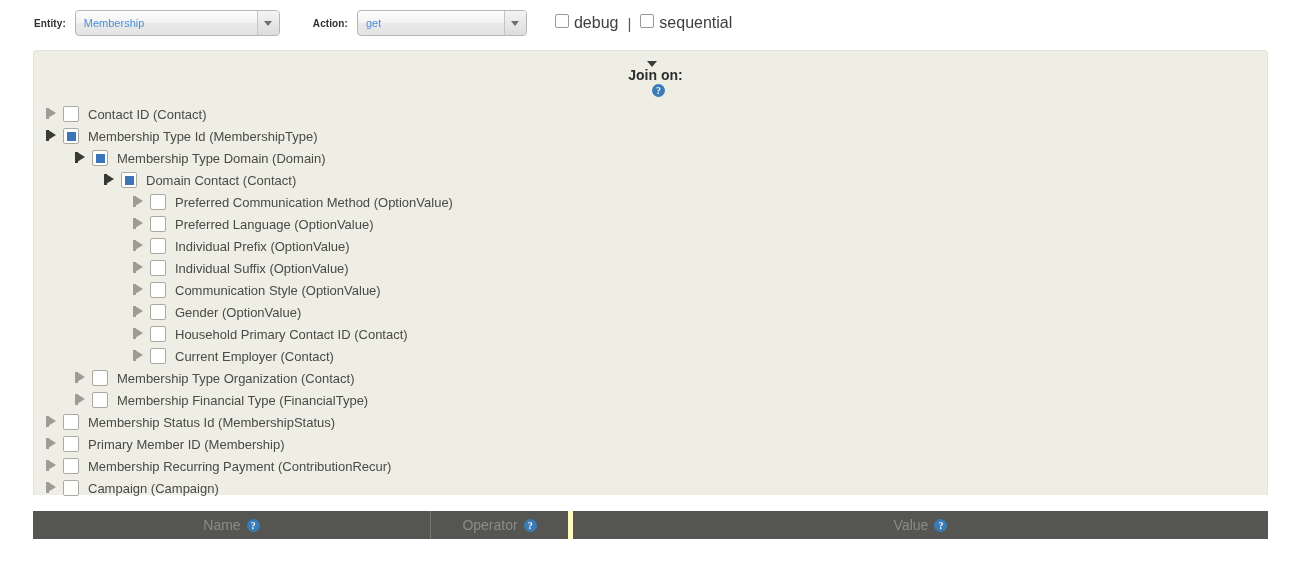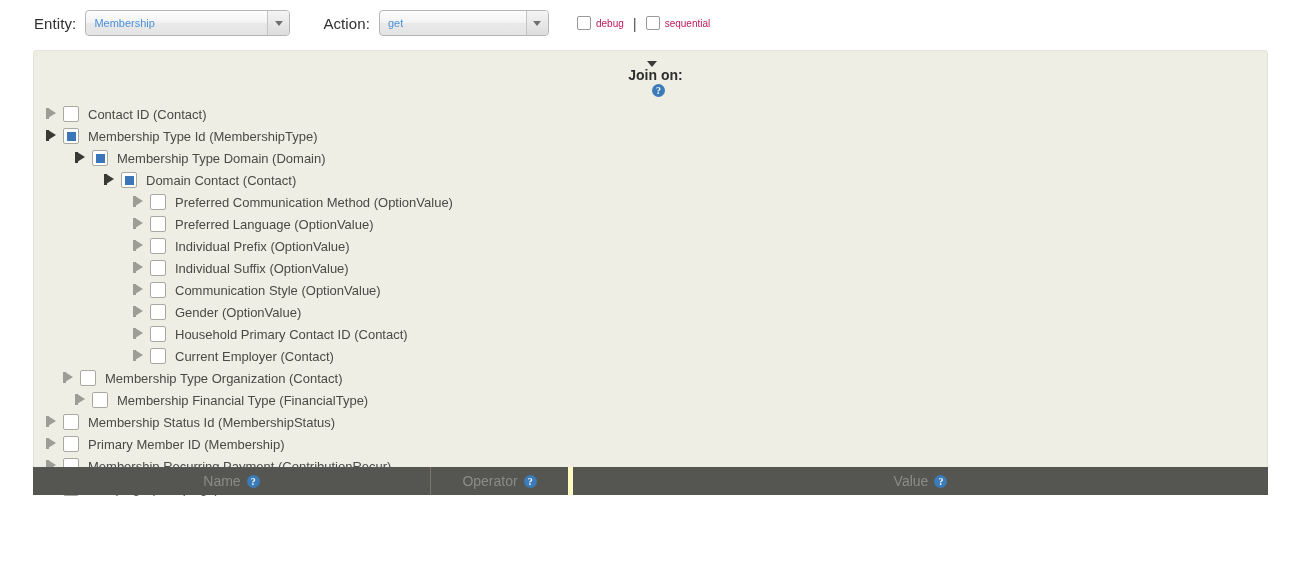--- a/index.html
+++ b/index.html
@@ -18,22 +18,22 @@
 
   
   .topbar {
     position: absolute;
     left: 0; top: 0;
     width: 1290px; height: 46px;
     display: flex;
     align-items: center;
   }
   .lbl-strong {
-    font-size: 15px;
-    font-weight: normal;
+    font-size: 10px;
+    font-weight: bold;
     color: #2f2f2f;
     letter-spacing: .1px;
   }
   .entity-label { margin-left: 34px; }
   .action-label { margin-left: 33px; }
 
   .fakeselect {
     position: relative;
     height: 26px;
     border: 1px solid #b6b6b6;
@@ -67,23 +67,23 @@
     width: 0; height: 0;
     border-left: 4px solid transparent;
     border-right: 4px solid transparent;
     border-top: 5px solid #6f6f6f;
   }
   #entity-select { width: 205px; }
   #action-select { width: 170px; }
 
   .cbwrap {
     display: flex;
-    align-items: center;
-    font-size: 10px;
-    color: #be185d;
+    align-items: flex-start;
+    font-size: 16px;
+    color: #404040;
   }
   .cb-plain {
     width: 14px; height: 14px;
     border: 1px solid #9a9a9a;
     border-radius: 2px;
     background: #fff;
     box-sizing: border-box;
     margin-right: 5px;
     flex: none;
   }
@@ -187,21 +187,21 @@
   .tlabel {
     font-size: 13px;
     color: #4a4a46;
     margin-left: 9px;
     white-space: nowrap;
   }
 
   
   .colhead {
     position: absolute;
-    left: 33px; top: 467px;
+    left: 33px; top: 511px;
     width: 1235px; height: 28px;
     background: #555551;
     display: flex;
     box-sizing: border-box;
   }
   .colcell {
     display: flex;
     align-items: center;
     justify-content: center;
     font-size: 14px;
@@ -411,21 +411,21 @@
           <span class="tlabel">Household Primary Contact ID (Contact)</span>
         </div>
         <div class="trow" style="padding-left: 97px;">
           <span class="branch dim">
             <i class="stem"></i>
             <i class="head"></i>
           </span>
           <span class="cb"></span>
           <span class="tlabel">Current Employer (Contact)</span>
         </div>
-        <div class="trow" style="padding-left: 27px;">
+        <div class="trow" style="padding-left: 39px;">
           <span class="branch dim">
             <i class="stem"></i>
             <i class="head"></i>
           </span>
           <span class="cb"></span>
           <span class="tlabel">Membership Type Organization (Contact)</span>
         </div>
         <div class="trow" style="padding-left: 39px;">
           <span class="branch dim">
             <i class="stem"></i>

